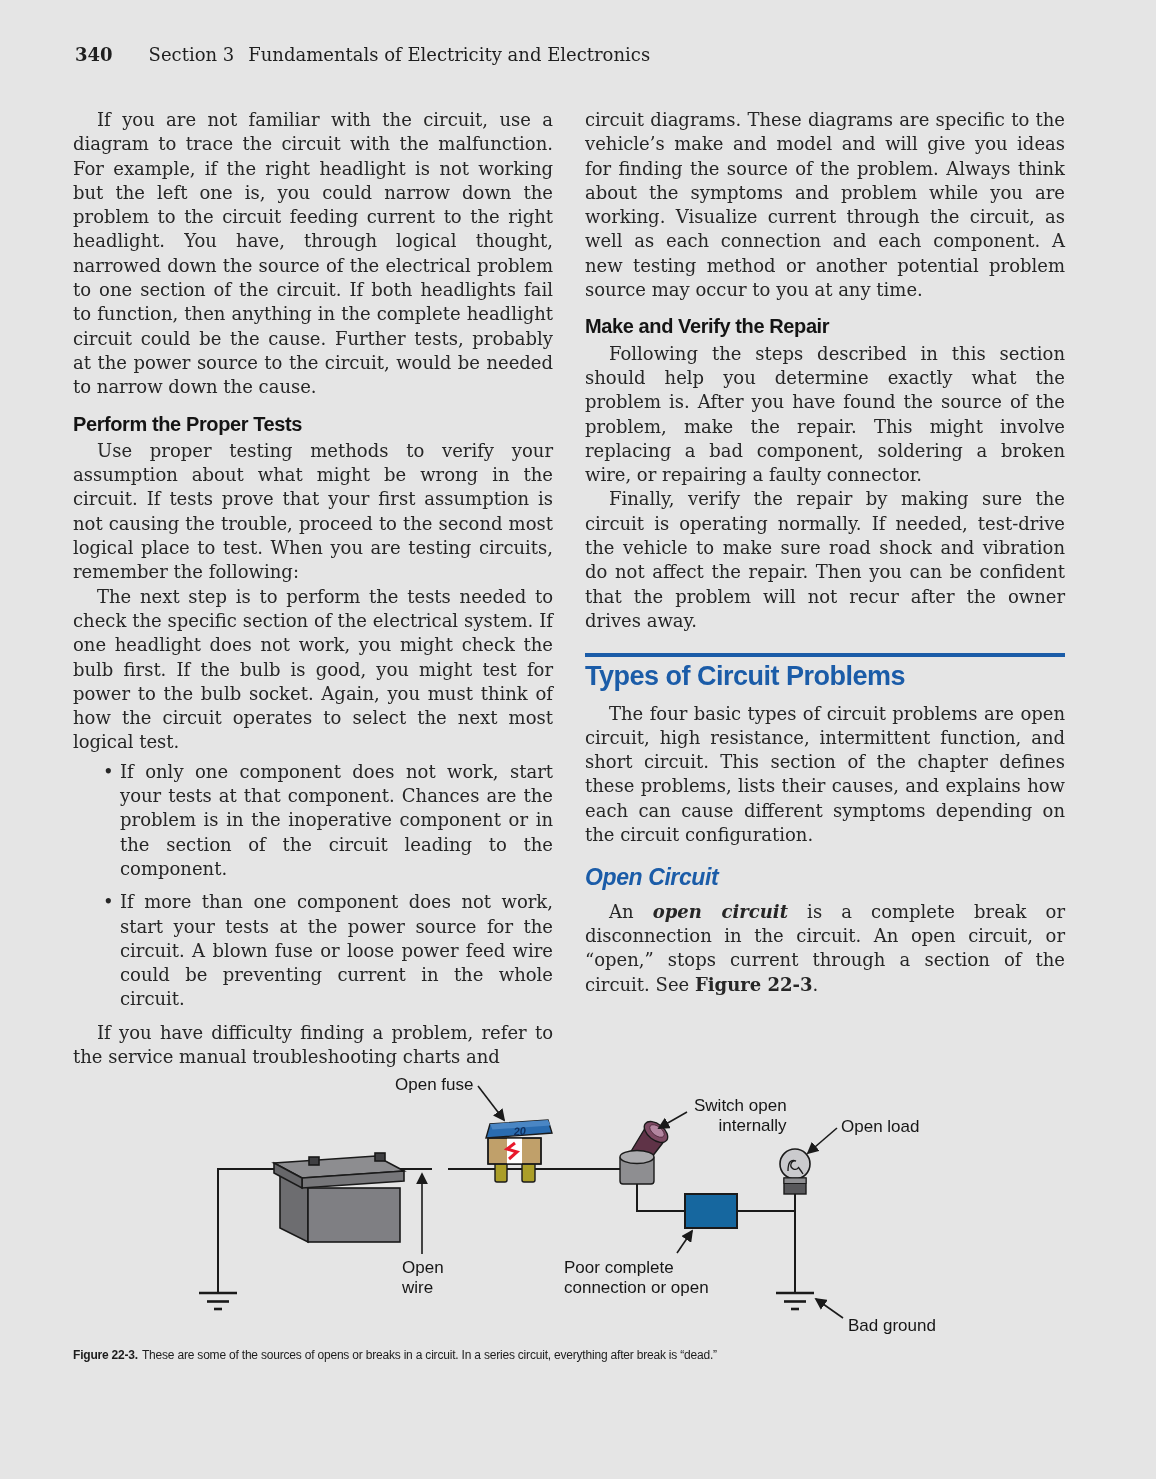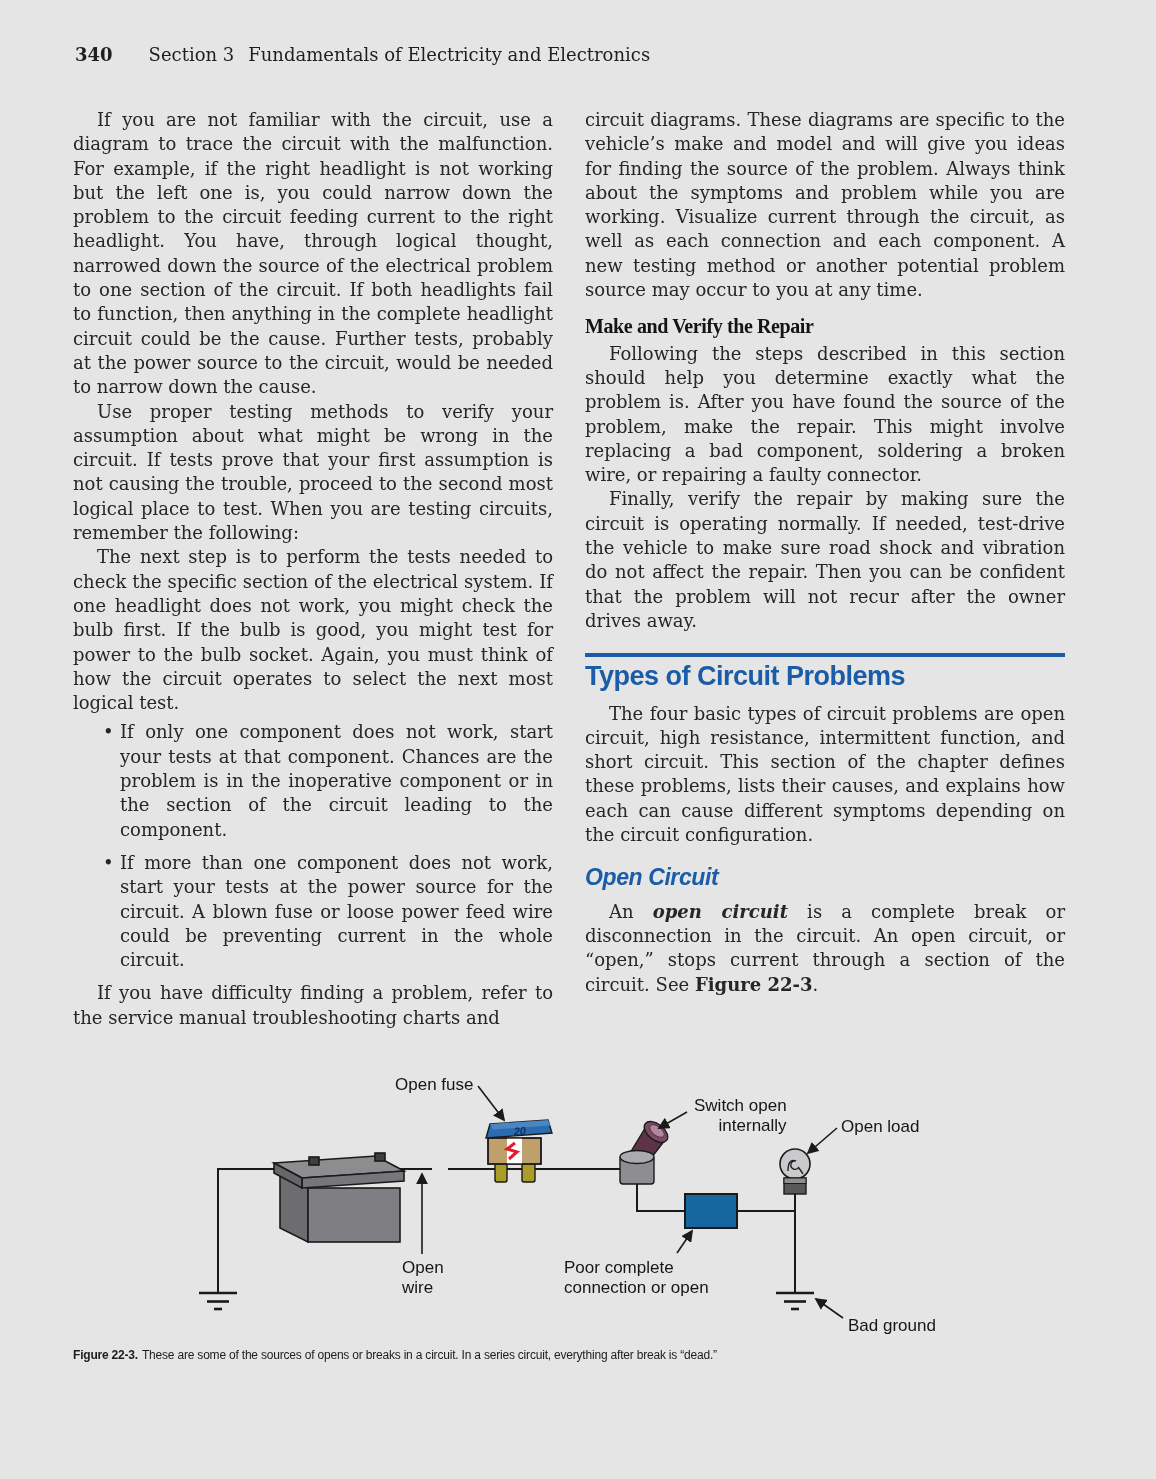--- a/index.html
+++ b/index.html
@@ -22,21 +22,21 @@
   .col{
     position:absolute;top:108px;width:480px;
     font-size:18px;line-height:24.3px;
     text-align:justify;color:#262626;
   }
   .col-left{left:73px;}
   .col-right{left:585px;}
   .col p{margin:0;}
   p.ind{text-indent:24px;}
   h3.subhead{
-    font-family:Liberation Serif, serif;
+    font-family:Liberation Sans, sans-serif;
     font-size:20px;font-weight:bold;letter-spacing:-0.4px;
     color:#141414;margin:12px 0 3px;text-align:left;
   }
   .major-rule{height:4px;background:#1b5ca8;margin:20px 0 7px;}
   h2.major{
     font-family:"Liberation Sans", sans-serif;
     font-size:27px;font-weight:bold;letter-spacing:-0.5px;
     color:#1b5ca8;margin:0 0 13px;text-align:left;
   }
   h3.subitalic{
@@ -68,20 +68,21 @@
 <body>
 
 <div class="page">
 
   <div class="runhead">
     <span class="folio">340</span><span class="sec">Section 3</span><span>Fundamentals of Electricity and Electronics</span>
   </div>
 
   <div class="col col-left">
     <p class="ind">If you are not familiar with the circuit, use a diagram to trace the circuit with the malfunction. For example, if the right headlight is not working but the left one is, you could narrow down the problem to the circuit feeding current to the right headlight. You have, through logical thought, narrowed down the source of the electrical problem to one section of the circuit. If both headlights fail to function, then anything in the complete headlight circuit could be the cause. Further tests, probably at the power source to the circuit, would be needed to narrow down the cause.</p>
+    <h3 class="subhead">Perform the Proper Tests</h3>
     <p class="ind">Use proper testing methods to verify your assumption about what might be wrong in the circuit. If tests prove that your first assumption is not causing the trouble, proceed to the second most logical place to test. When you are testing circuits, remember the following:</p>
     <p class="ind">The next step is to perform the tests needed to check the specific section of the electrical system. If one headlight does not work, you might check the bulb first. If the bulb is good, you might test for power to the bulb socket. Again, you must think of how the circuit operates to select the next most logical test.</p>
     <ul class="bullets">
       <li><span class="bchar">•</span><span>If only one component does not work, start your tests at that component. Chances are the problem is in the inoperative component or in the section of the circuit leading to the component.</span></li>
       <li><span class="bchar">•</span><span>If more than one component does not work, start your tests at the power source for the circuit. A blown fuse or loose power feed wire could be preventing current in the whole circuit.</span></li>
     </ul>
     <p class="ind">If you have difficulty finding a problem, refer to the service manual troubleshooting charts and</p>
   </div>
 
   <div class="col col-right">

